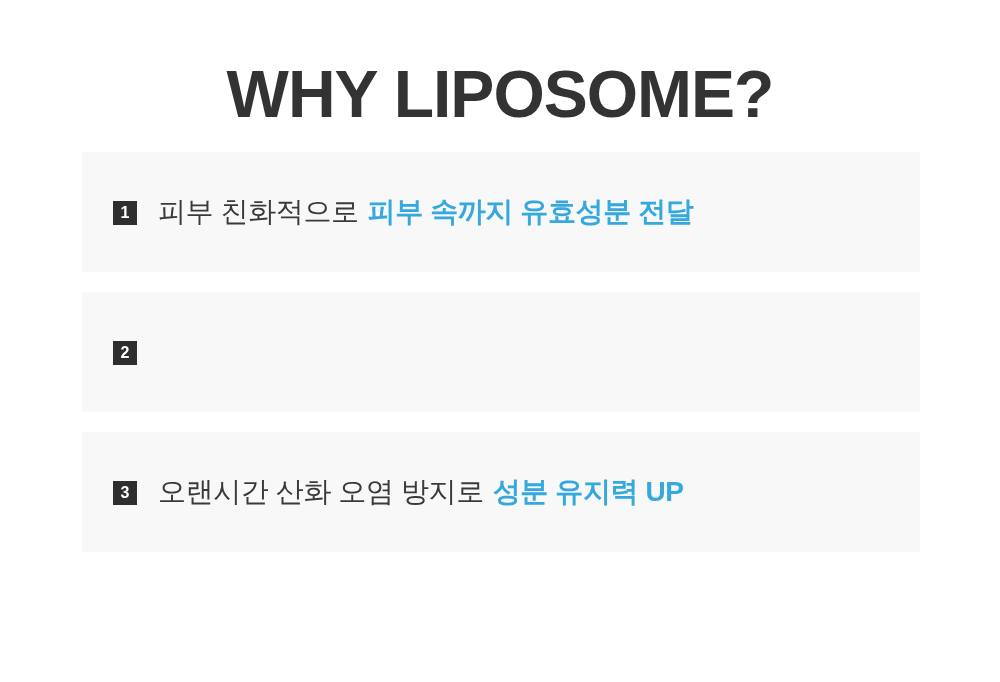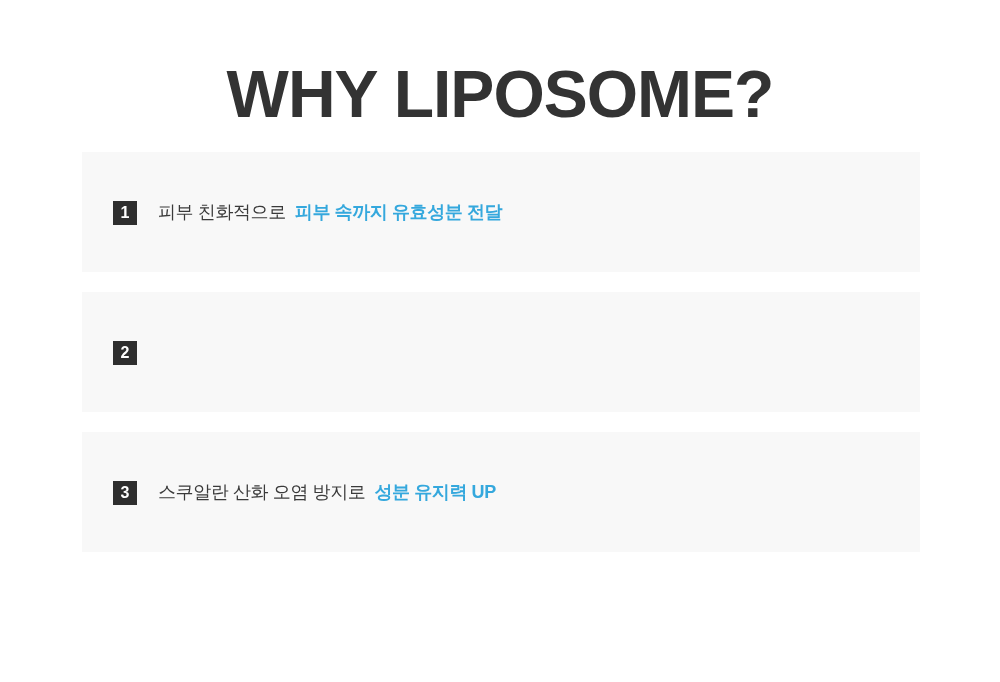--- a/index.html
+++ b/index.html
@@ -77,21 +77,21 @@
     font-size: 16px;
     font-weight: 700;
     line-height: 24px;
     text-align: center;
     margin-right: 21px;
     position: relative;
     top: 1px;
   }
 
   .phrase {
-    font-size: 18px;
+    font-size: 28px;
     line-height: 36px;
     font-weight: 500;
     color: #3a3a3a;
     letter-spacing: -0.4px;
     text-align: right;
   }
 
   .phrase-normal {
     font-weight: 500;
     color: #3a3a3a;
@@ -126,19 +126,19 @@
 
     <div class="panel">
       <div class="panel-row">
         <span class="badge">2</span>
       </div>
     </div>
 
     <div class="panel">
       <div class="panel-row">
         <span class="badge">3</span>
-        <span class="phrase"><span class="phrase-normal">스쿠알란 산화 오염 방지로</span><span class="phrase-space"></span><span class="phrase-accent">성분 유지력 UP</span></span>
+        <span class="phrase"><span class="phrase-normal">오랜시간 산화 오염 방지로</span><span class="phrase-space"></span><span class="phrase-accent">성분 유지력 UP</span></span>
       </div>
     </div>
 
   </div>
 
 </div>
 
 </body></html>

